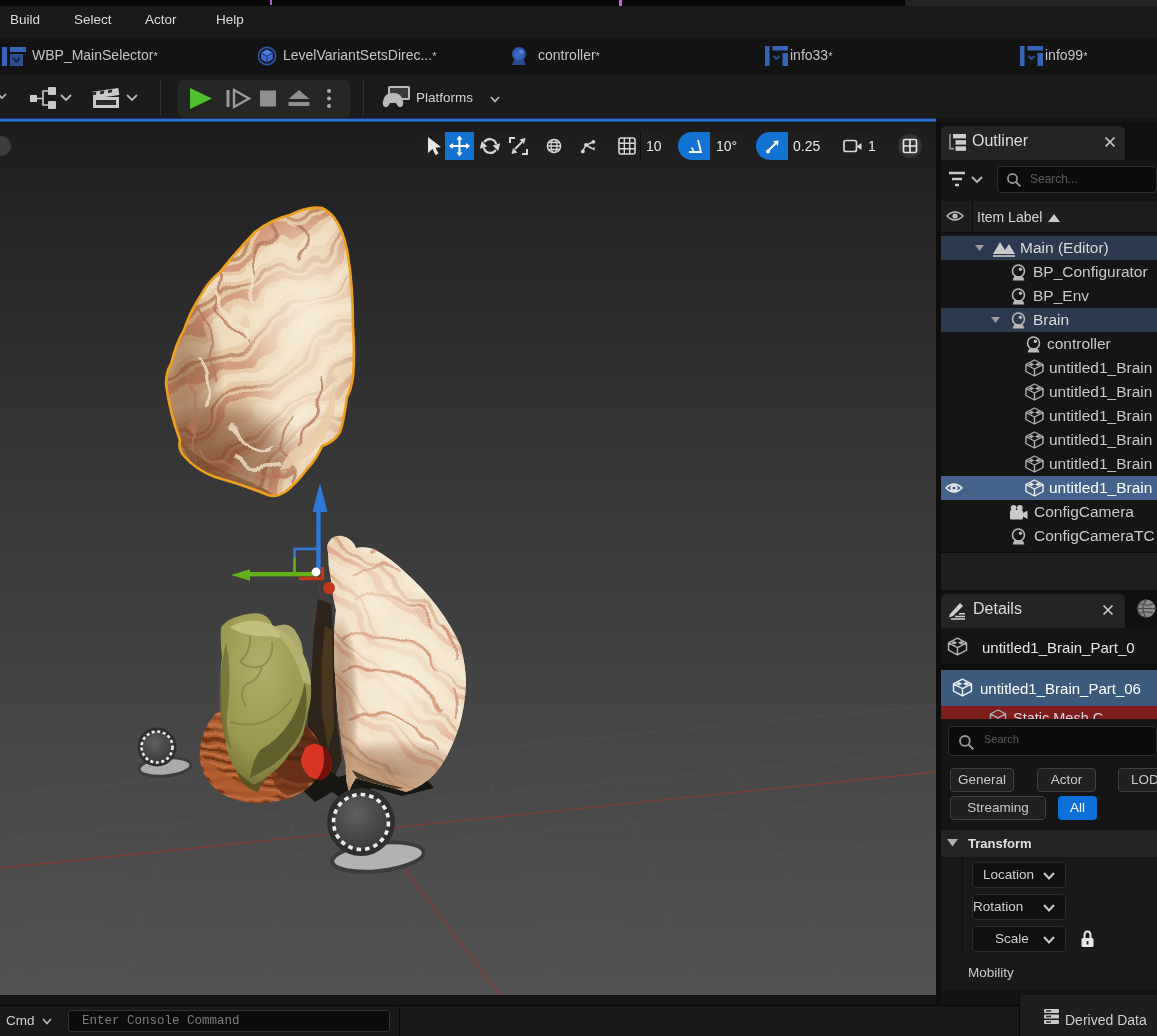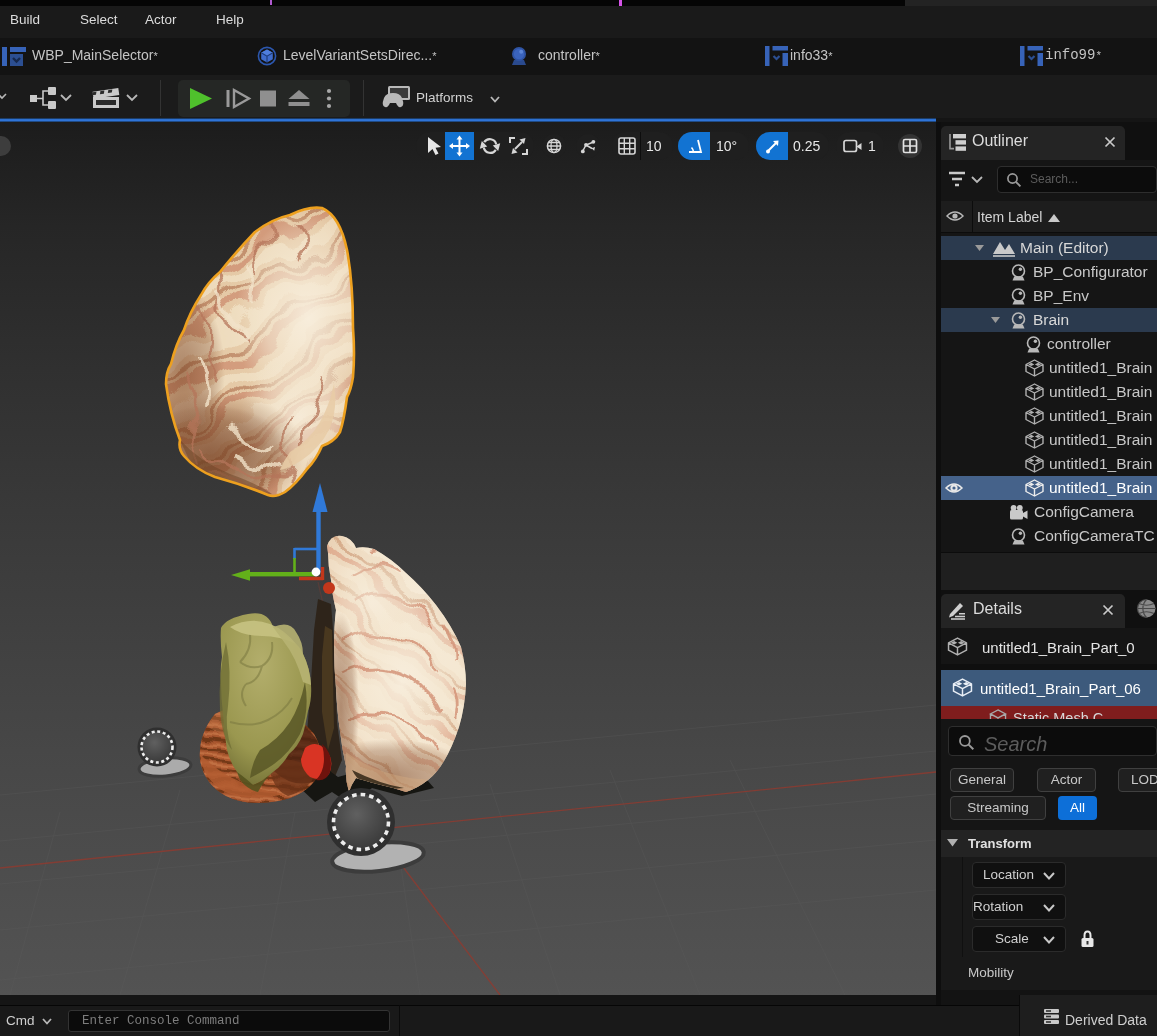--- a/index.html
+++ b/index.html
@@ -13,21 +13,21 @@
 <body>
 <div id="root">
 
   <div class="abs" style="left:0;top:0;width:1157px;height:6px;background:#050505;"></div>
   <div class="abs" style="left:270px;top:0;width:2px;height:5px;background:#b05ad0;"></div>
   <div class="abs" style="left:619px;top:0;width:3px;height:6px;background:#d554e8;"></div>
   <div class="abs" style="left:905px;top:0;width:252px;height:6px;background:#232323;"></div>
 
   <div class="abs" style="left:0;top:6px;width:1157px;height:32px;background:#1a1a1a;"></div>
   <div class="abs txt" style="left:10px;top:12px;color:#dcdcdc;font-size:13.5px;">Build</div>
-  <div class="abs txt" style="left:80px;top:12px;color:#dcdcdc;font-size:13.5px;">Select</div>
+  <div class="abs txt" style="left:74px;top:12px;color:#dcdcdc;font-size:13.5px;">Select</div>
   <div class="abs txt" style="left:145px;top:12px;color:#dcdcdc;font-size:13.5px;">Actor</div>
   <div class="abs txt" style="left:216px;top:12px;color:#dcdcdc;font-size:13.5px;">Help</div>
 
   <div class="abs" style="left:0;top:38px;width:1157px;height:37px;background:#131313;"></div>
   <div id="tabs">
 
     <svg class="abs" style="left:2px;top:45px;" width="24" height="23" viewBox="0 0 24 23">
       <rect x="0" y="2" width="5" height="19" fill="#3763b8"></rect>
       <rect x="8" y="2" width="16" height="5" fill="#3763b8"></rect>
       <rect x="8" y="9" width="13" height="12" fill="#2c4f92"></rect>
@@ -58,21 +58,21 @@
       <path d="M8.5 11 L11.5 14 L14.5 11" stroke="#2c4f92" stroke-width="2.2" fill="none"></path>
     </svg>
     <div class="abs txt" style="left:790px;top:47px;color:#c4c4c4;">info33<span style="font-size:11px;">*</span></div>
 
     <svg class="abs" style="left:1020px;top:45px;" width="23" height="22" viewBox="0 0 23 22">
       <rect x="0" y="1" width="4.5" height="20" fill="#3763b8"></rect>
       <rect x="7.5" y="1" width="15.5" height="4.5" fill="#3763b8"></rect>
       <rect x="17.5" y="8" width="5.5" height="13" fill="#3763b8"></rect>
       <path d="M8.5 11 L11.5 14 L14.5 11" stroke="#2c4f92" stroke-width="2.2" fill="none"></path>
     </svg>
-    <div class="abs txt" style="left:1045px;top:47px;color:#c4c4c4;font-family:Liberation Mono, monospace;">info99<span style="font-size:11px;">*</span></div>
+    <div class="abs txt" style="left:1045px;top:47px;color:#c4c4c4;">info99<span style="font-size:11px;">*</span></div>
   </div>
 
   <div class="abs" style="left:0;top:75px;width:1157px;height:43px;background:#1b1b1b;"></div>
   <div id="toolbar">
 
     <svg class="abs" style="left:-4px;top:90px;" width="12" height="12" viewBox="0 0 12 12">
       <path d="M2 4 L6 8 L10 4" stroke="#b8b8b8" stroke-width="1.6" fill="none"></path>
     </svg>
 
     <svg class="abs" style="left:28px;top:86px;" width="44" height="24" viewBox="0 0 44 24">
@@ -585,21 +585,21 @@
           <path d="M9.5 1 L18 5.5 L9.5 10 L1 5.5 Z M1 5.5 L1 12.5 L9.5 17 L9.5 10 M18 5.5 L18 12.5 L9.5 17" fill="none" stroke="#a8a8a8" stroke-width="1.5"></path>
         </svg>
         <div class="abs txt" style="left:72px;top:4px;color:#d8d8d8;font-size:14.5px;">Static Mesh C</div>
       </div>
 
       <div class="abs" style="left:948px;top:726px;width:209px;height:30px;background:#0c0c0c;border:1px solid #2e2e2e;border-radius:4px;"></div>
       <svg class="abs" style="left:958px;top:734px;" width="17" height="17" viewBox="0 0 16 16">
         <circle cx="6.5" cy="6.5" r="4.6" fill="none" stroke="#9a9a9a" stroke-width="1.7"></circle>
         <path d="M10 10 L14.4 14.4" stroke="#9a9a9a" stroke-width="1.9"></path>
       </svg>
-      <div class="abs txt" style="left:984px;top:733px;color:#5c5c5c;font-size:20px;font-style:italic;">Search</div>
+      <div class="abs txt" style="left:984px;top:733px;color:#5c5c5c;font-size:11px;">Search</div>
 
       <div class="abs" style="left:950px;top:768px;width:64px;height:24px;background:#202020;border:1px solid #404040;border-radius:4px;color:#c8c8c8;font-size:13.5px;text-align:center;line-height:22px;">General</div>
       <div class="abs" style="left:1037px;top:768px;width:59px;height:24px;background:#202020;border:1px solid #404040;border-radius:4px;color:#c8c8c8;font-size:13.5px;text-align:center;line-height:22px;">Actor</div>
       <div class="abs" style="left:1118px;top:768px;width:54px;height:24px;background:#202020;border:1px solid #404040;border-radius:4px;color:#c8c8c8;font-size:13.5px;text-align:center;line-height:22px;">LOD</div>
       <div class="abs" style="left:950px;top:796px;width:96px;height:24px;background:#202020;border:1px solid #404040;border-radius:4px;color:#c8c8c8;font-size:13.5px;text-align:center;line-height:22px;">Streaming</div>
       <div class="abs" style="left:1058px;top:796px;width:39px;height:24px;background:#0d6fd8;border-radius:4px;color:#fff;font-size:13.5px;text-align:center;line-height:24px;">All</div>
 
       <div class="abs" style="left:941px;top:830px;width:216px;height:27px;background:#232323;"></div>
       <svg class="abs" style="left:947px;top:839px;" width="11" height="8" viewBox="0 0 11 8">
           <path d="M0 0 L11 0 L5.5 7.5 Z" fill="#b0b0b0"></path>

